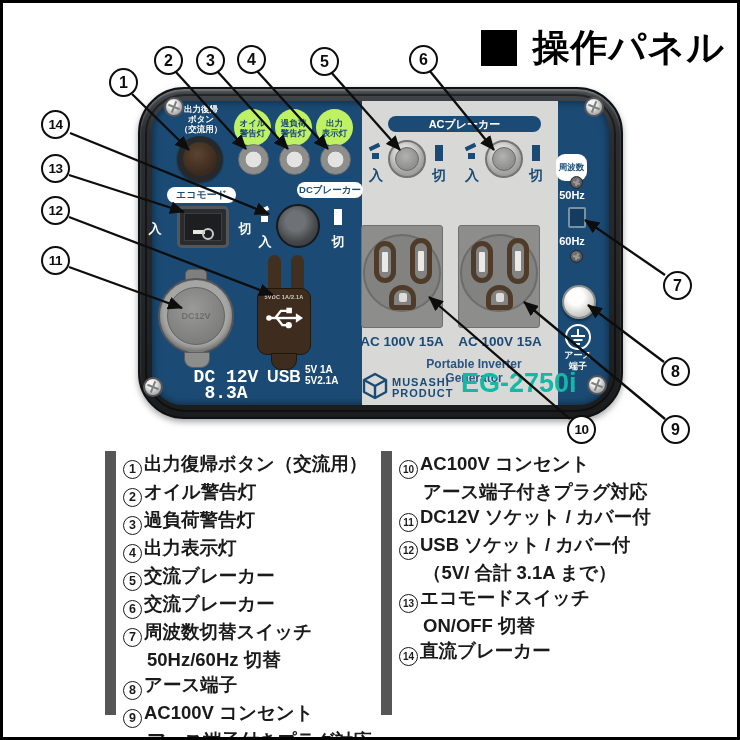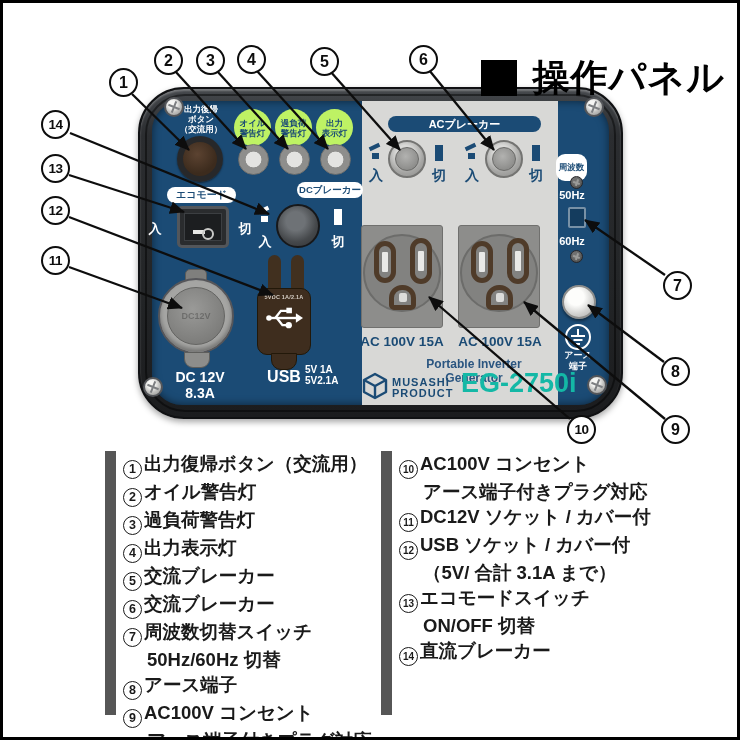--- a/index.html
+++ b/index.html
@@ -2,21 +2,21 @@
 <html><head>
 <meta charset="utf-8">
 <style>
   html,body{margin:0;padding:0;background:#fff;}
   .scene{position:relative;width:740px;height:740px;background:#fff;border:3px solid #000;
          box-sizing:border-box;overflow:hidden;
          font-family:"Liberation Sans","DejaVu Sans",sans-serif;}
   .abs{position:absolute;}
 
   
-  .title-row{position:absolute;top:20px;right:12px;display:flex;align-items:center;gap:15px;z-index:8;margin-top:30px;}
+  .title-row{position:absolute;top:20px;right:12px;display:flex;align-items:center;gap:15px;z-index:8;}
   .title-square{width:36px;height:36px;background:#000;}
   .title-text{font-size:37px;font-weight:800;color:#000;letter-spacing:1px;white-space:nowrap;}
 
   
   .device{position:absolute;left:135px;top:84px;width:481px;height:328px;border-radius:46px;
           background:linear-gradient(180deg,#45484c 0%,#2b2d30 14%,#232527 60%,#1b1c1e 100%);
           border:2px solid #101113;box-shadow:inset 0 2px 2px rgba(255,255,255,.28),0 3px 6px rgba(0,0,0,.35);z-index:1;}
   .device::before{content:'';position:absolute;inset:5px;border-radius:40px;border:2px solid rgba(0,0,0,.45);}
   .panel{position:absolute;left:12px;top:12px;width:457px;height:304px;border-radius:30px;
          background:#1b4b75;box-shadow:inset 0 0 8px rgba(0,0,0,.55);}
@@ -187,21 +187,21 @@
       <span class="sw-in" style="left:106px;top:106px;color:#fff;"></span>
       <div class="sw-txt wtxt" style="left:104px;top:132px;">入</div>
       <span class="sw-off" style="left:182px;top:108px;color:#fff;"></span>
       <div class="sw-txt wtxt" style="left:177px;top:132px;">切</div>
 
       <div class="dc-hinge"></div>
       <div class="dc-socket">
         <div class="dc-cover">DC12V</div>
       </div>
       <div class="dc-tab"></div>
-      <div class="abs wtxt pre" style="left:8px;top:268px;width:80px;font-size:14px;line-height:16px;">DC 12V
+      <div class="abs wtxt pre" style="left:34px;top:268px;width:80px;font-size:18px;line-height:16px;font-family:Liberation Mono, monospace;">DC 12V
 8.3A</div>
 
       <span class="usb-prong" style="left:116px;top:154px;"></span>
       <span class="usb-prong" style="left:139px;top:154px;"></span>
       <div class="usb-body">
         <div class="usb-cover-txt">5VDC 1A/2.1A</div>
         <svg width="38" height="28" viewBox="0 0 48 34" style="margin-top:4px;">
           <g stroke="#fff" stroke-width="3" fill="none">
             <line x1="5" y1="17" x2="40" y2="17"></line>
             <polyline points="13,17 20,8 28,8"></polyline>

